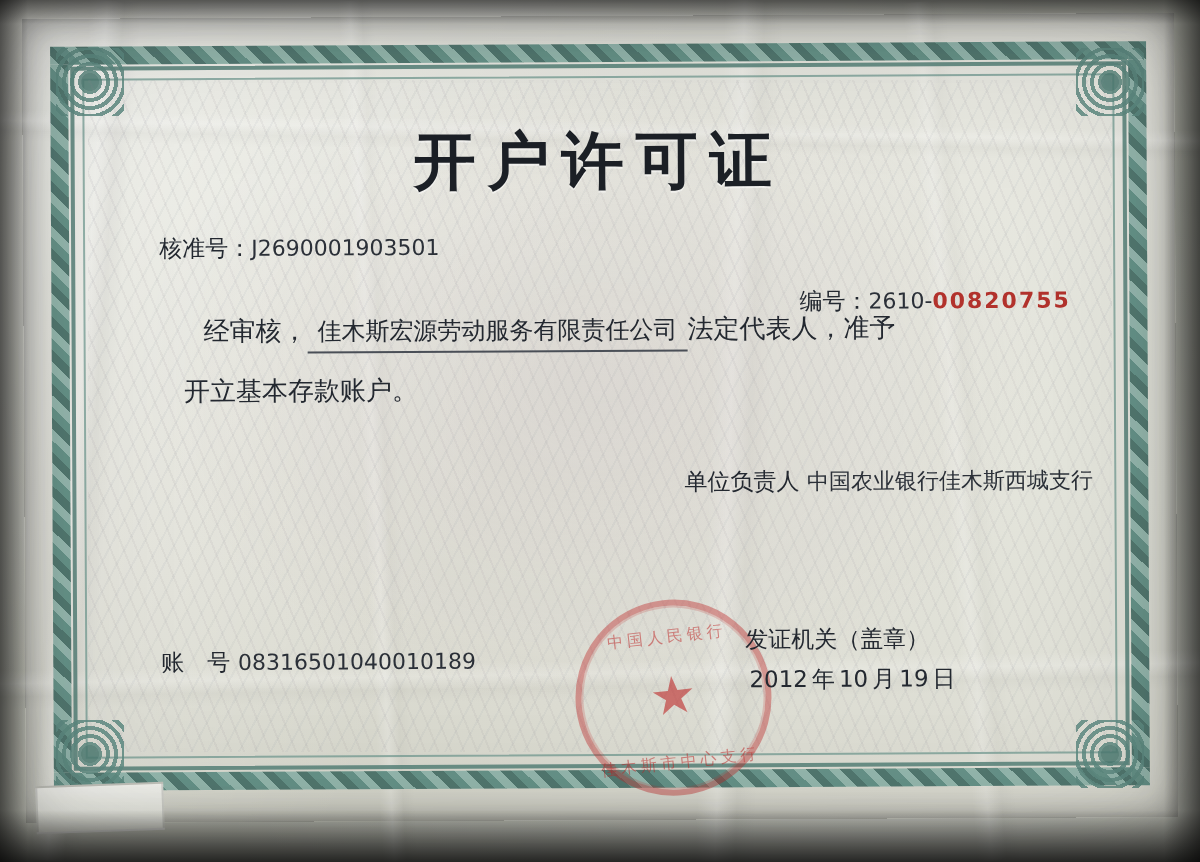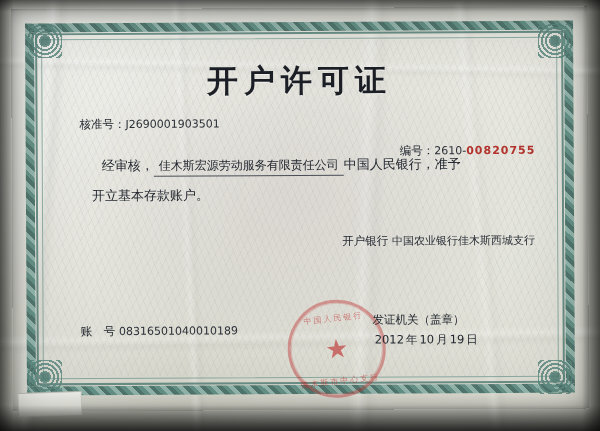--- a/index.html
+++ b/index.html
@@ -295,28 +295,28 @@
 
     <div class="row r-approval">
       <span class="lbl">核准号：</span><span class="val">J2690001903501</span>
     </div>
 
     <div class="row r-serial">
       <span class="lbl">编号：</span><span class="val">2610-</span><span class="val serial-red">00820755</span>
     </div>
 
     <div class="row r-line2">
-      <span>经审核，</span><span class="name">佳木斯宏源劳动服务有限责任公司</span><span>中国人民银行，准予</span>
+      <span>经审核，</span><span class="name">佳木斯宏源劳动服务有限责任公司</span><span>法定代表人，准予</span>
     </div>
 
     <div class="row r-line3">开立基本存款账户。</div>
 
 
     <div class="row r-bank">
-      <span class="lbl">开户银行</span>
+      <span class="lbl">单位负责人</span>
       <span class="val">中国农业银行佳木斯西城支行</span>
     </div>
 
     <div class="row r-account">
       <span class="lbl">账　号</span>
       <span class="val">08316501040010189</span>
     </div>
 
     <div class="seal">
       <div class="arc-top">中国人民银行</div>

